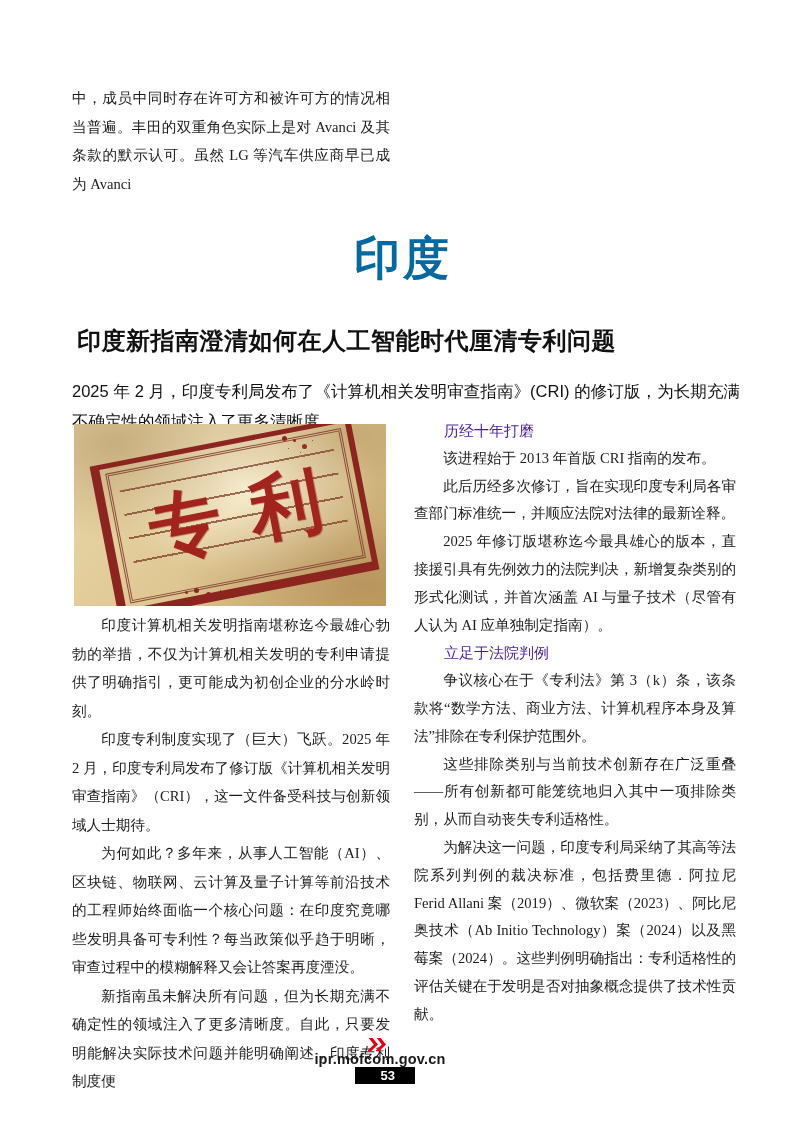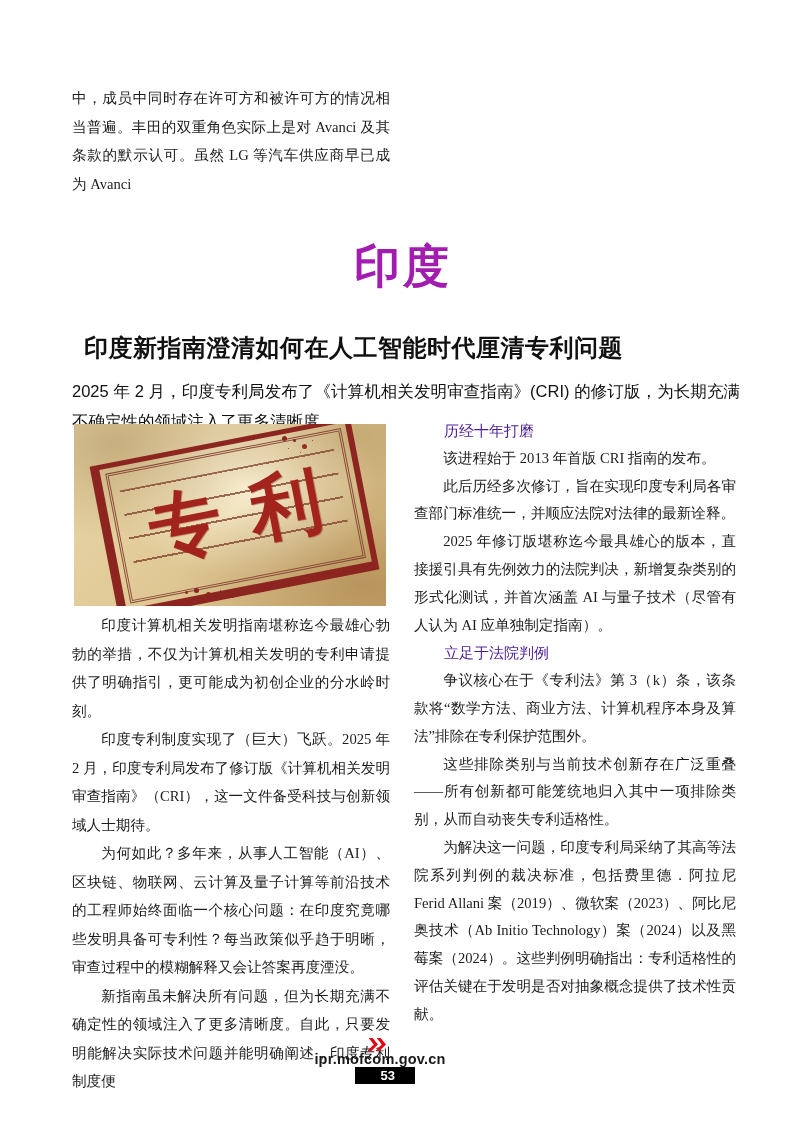--- a/index.html
+++ b/index.html
@@ -8,23 +8,23 @@
 
   
   .col-text{font-size:14.6px;line-height:28.5px;text-align:justify;color:#1c1c1c;}
   .para{margin:0;text-indent:2em;}
   .para.noindent{text-indent:0;}
   .top-left{position:absolute;left:72px;top:84px;width:318px;}
   .top-right{position:absolute;left:414px;top:84px;width:320px;}
   .attribution{text-align:right;text-indent:0;margin:0;}
 
   
-  .section-title{position:absolute;left:72px;top:236px;width:662px;text-align:center;
+  .section-title{position:absolute;left:72px;top:228px;width:662px;text-align:center;
       font-family:"Liberation Sans","DejaVu Sans",sans-serif;font-weight:bold;
-      font-size:46px;letter-spacing:3px;color:#a21caf;}
+      font-size:46px;letter-spacing:3px;color:#0369a1;}
 
   
   .article-title{position:absolute;left:72px;top:320px;width:664px;
       font-family:"Liberation Sans","DejaVu Sans",sans-serif;font-weight:bold;
       font-size:24px;letter-spacing:0.5px;color:#111111;}
   .article-lede{position:absolute;left:72px;top:376px;width:668px;
       font-family:"Liberation Sans","DejaVu Sans",sans-serif;
       font-size:16.5px;line-height:30px;color:#111111;text-align:justify;}
 
   
@@ -72,21 +72,21 @@
 <body>
 
 <div class="page">
 
   <div class="top-left col-text">
     <p class="para noindent">中，成员中同时存在许可方和被许可方的情况相当普遍。丰田的双重角色实际上是对 Avanci 及其条款的默示认可。虽然 LG 等汽车供应商早已成为 Avanci</p>
   </div>
 
   <div class="section-title">印度</div>
 
-  <h2 class="article-title" style="margin:12px">印度新指南澄清如何在人工智能时代厘清专利问题</h2>
+  <h2 class="article-title" style="margin:5px">印度新指南澄清如何在人工智能时代厘清专利问题</h2>
   <div class="article-lede">2025 年 2 月，印度专利局发布了《计算机相关发明审查指南》(CRI) 的修订版，为长期充满不确定性的领域注入了更多清晰度。</div>
 
   <div class="stamp-img">
     <div class="stamp-frame">
       <div class="stamp-inner"></div>
       <div class="stamp-lines"></div>
       <div class="stamp-text">专利</div>
     </div>
     <div class="splat s1"></div>
     <div class="splat s2"></div>

